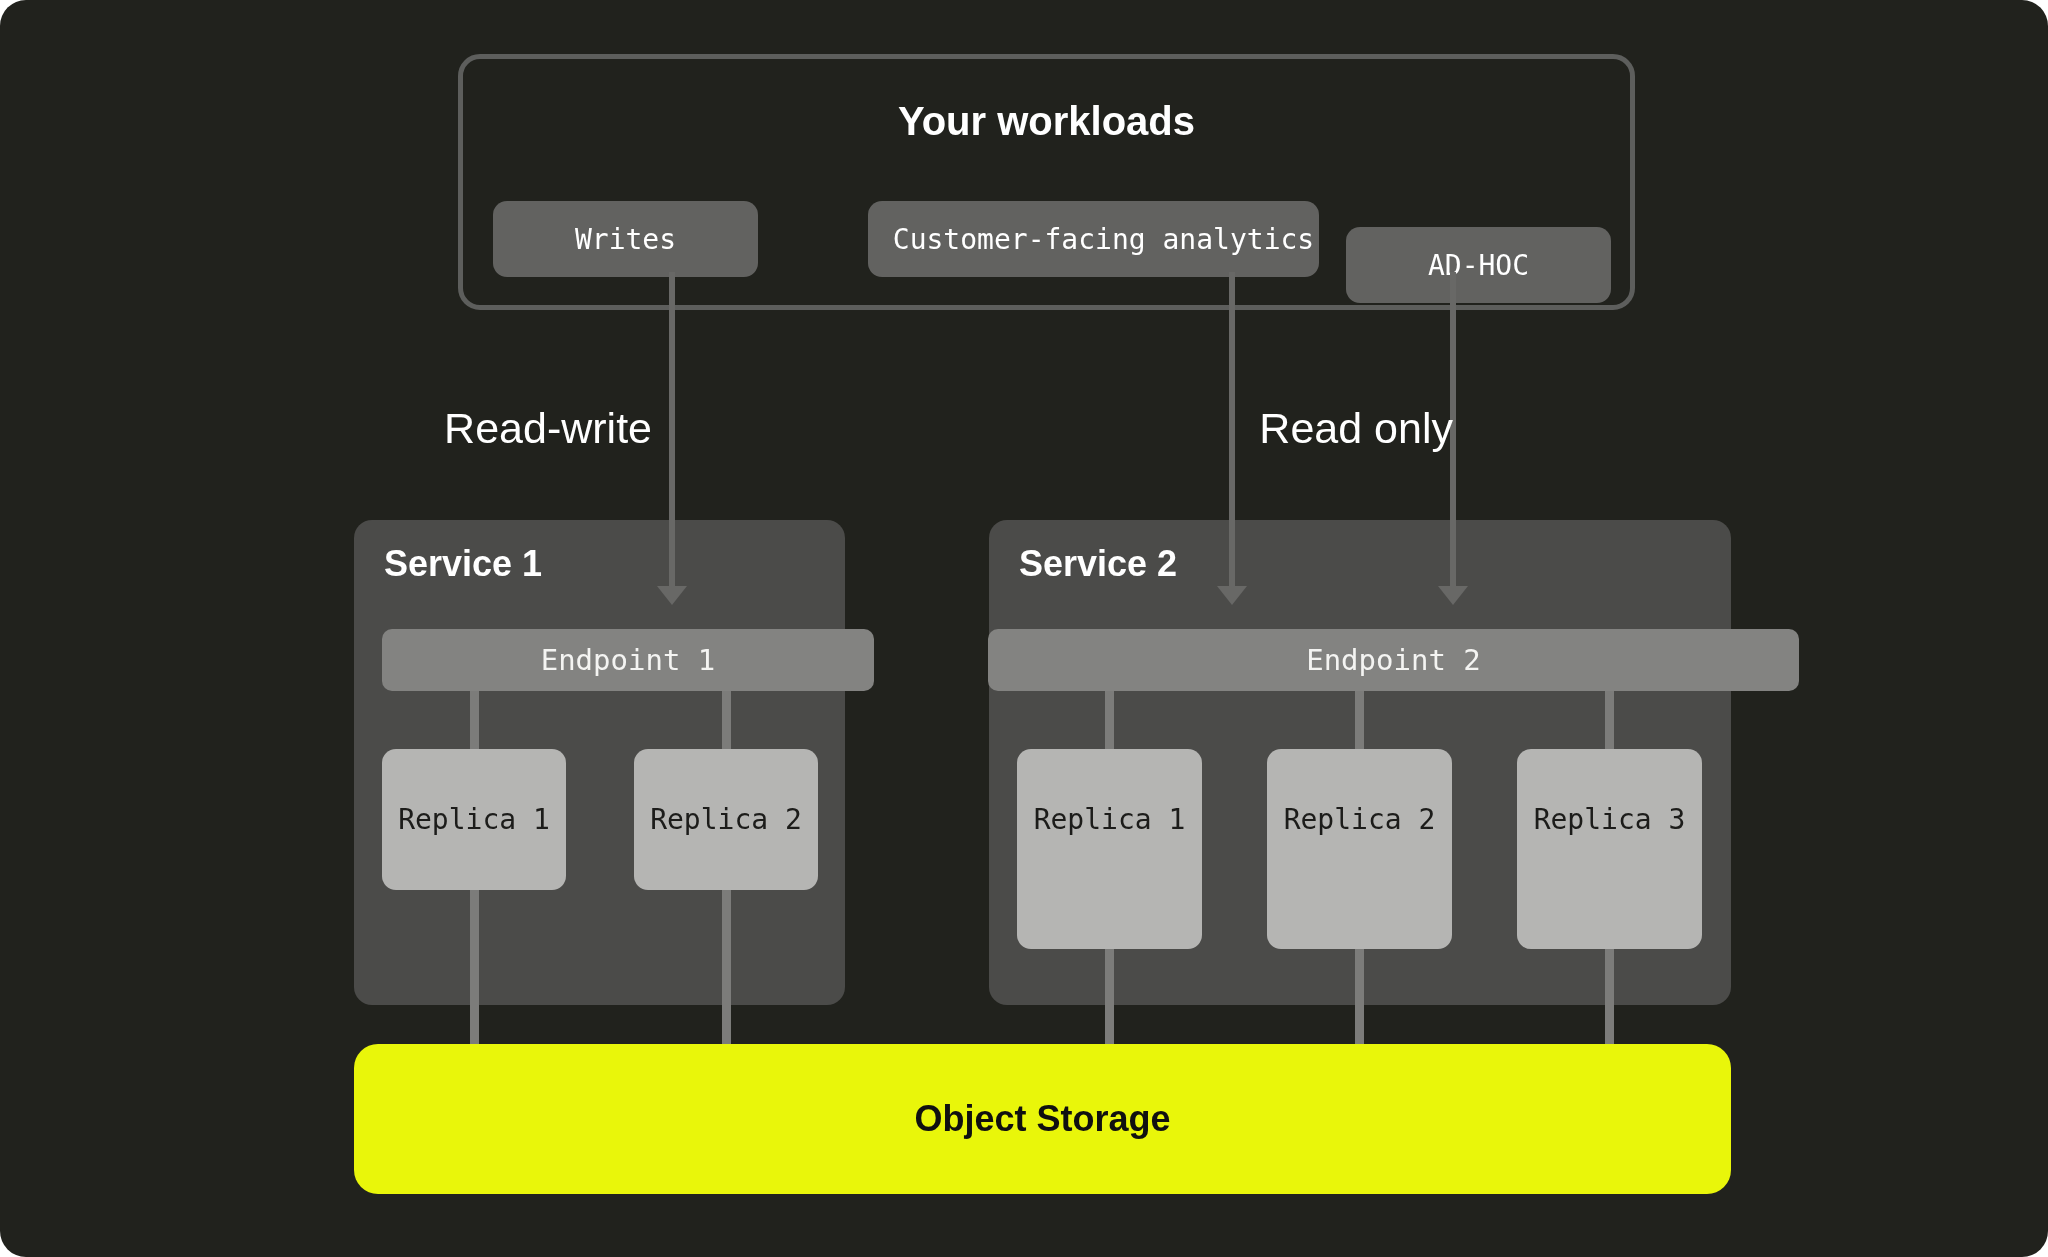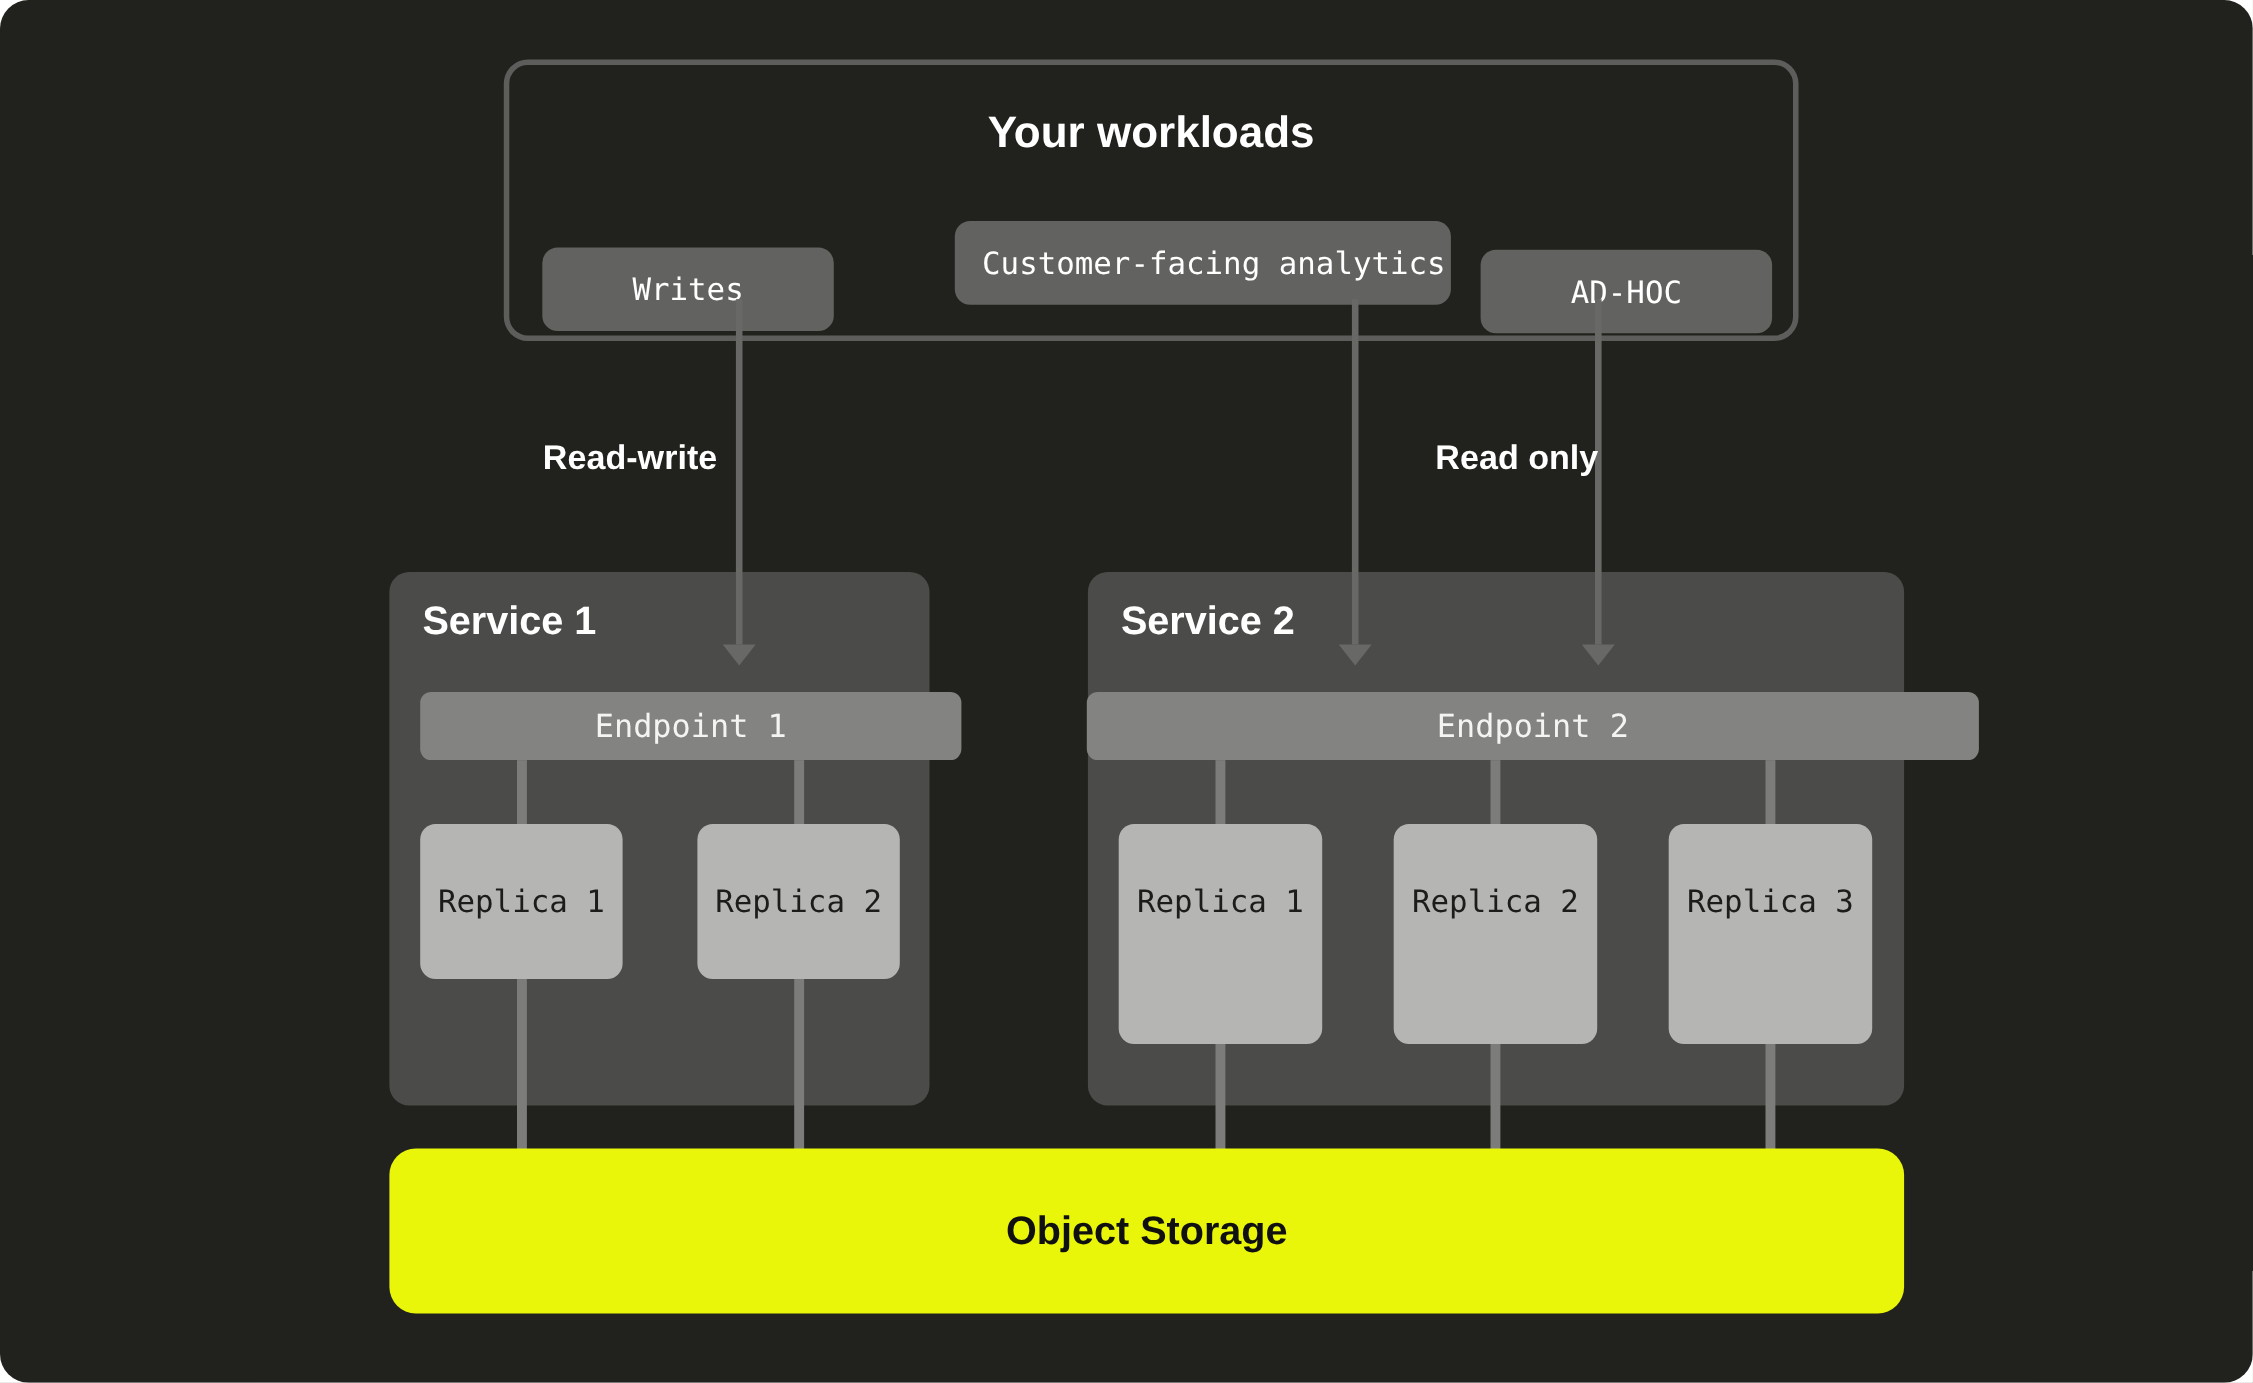--- a/index.html
+++ b/index.html
@@ -42,42 +42,42 @@
   }
   .pill{
     top:142px;height:76px;
     background:var(--pill-bg);
     border-radius:14px;
     display:flex;align-items:center;justify-content:center;
     color:var(--text-light);
     font-family:"DejaVu Sans Mono",monospace;
     font-size:28px;white-space:nowrap;
   }
-  .pill-writes{left:30px;width:265px;margin-top:24px;}
+  .pill-writes{left:30px;width:265px;}
   .pill-cfa{left:405px;width:451px;padding-left:20px;}
   .pill-adhoc{left:883px;width:265px;margin-top:26px;}
 
   
   .stem{width:6px;top:272px;height:314px;background:var(--arrow);}
   .stem-1{left:669px;}
   .stem-2{left:1229px;}
   .stem-3{left:1450px;}
   .arrow-head{
     width:0;height:0;top:586px;
     border-left:15px solid transparent;
     border-right:15px solid transparent;
     border-top:19px solid var(--arrow);
   }
   .head-1{left:657px;}
   .head-2{left:1217px;}
   .head-3{left:1438px;}
 
   .flow-label{
-    top:396px;
-    font-size:31px;font-weight:700;color:var(--text-light);
+    top:408px;
+    font-size:43px;font-weight:400;color:var(--text-light);
     line-height:40px;white-space:nowrap;
   }
   .label-read-write{left:388px;width:264px;text-align:right;}
   .label-read-only{left:1232px;width:221px;text-align:right;}
 
   
   .service{
     top:520px;height:485px;
     background:var(--service-bg);
     border-radius:18px;

